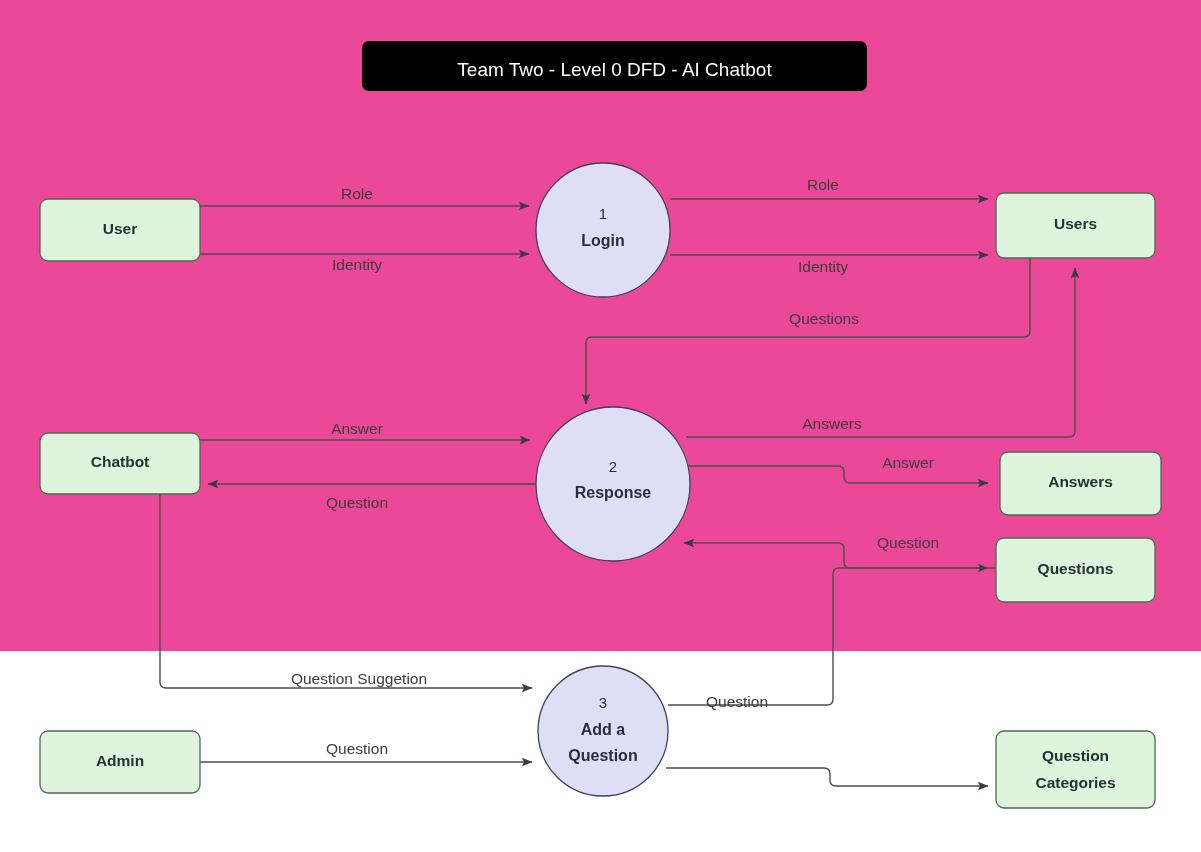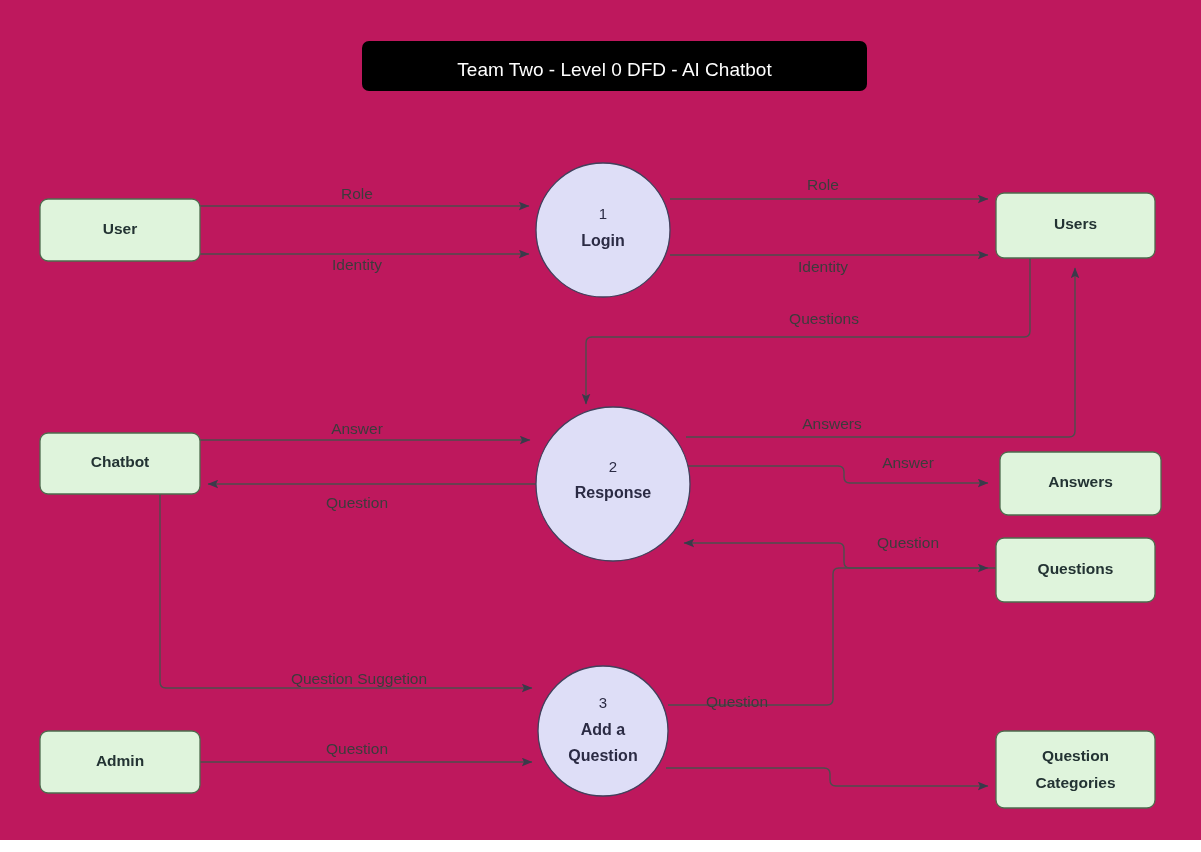--- a/index.html
+++ b/index.html
@@ -9,22 +9,22 @@
   }
   body {
     width: 1201px;
     height: 852px;
     font-family: "Liberation Sans", sans-serif;
     overflow: hidden;
   }
   #diagram-root {
     position: relative;
     width: 1201px;
-    height: 840px;
-    background: #be185d;
+    height: 651px;
+    background: #ec4899;
   }
   svg#dfd {
     display: block;
     width: 1201px;
     height: 852px;
   }
   .title-band-rect {
     fill: #000000;
   }
   .title-band-text {

